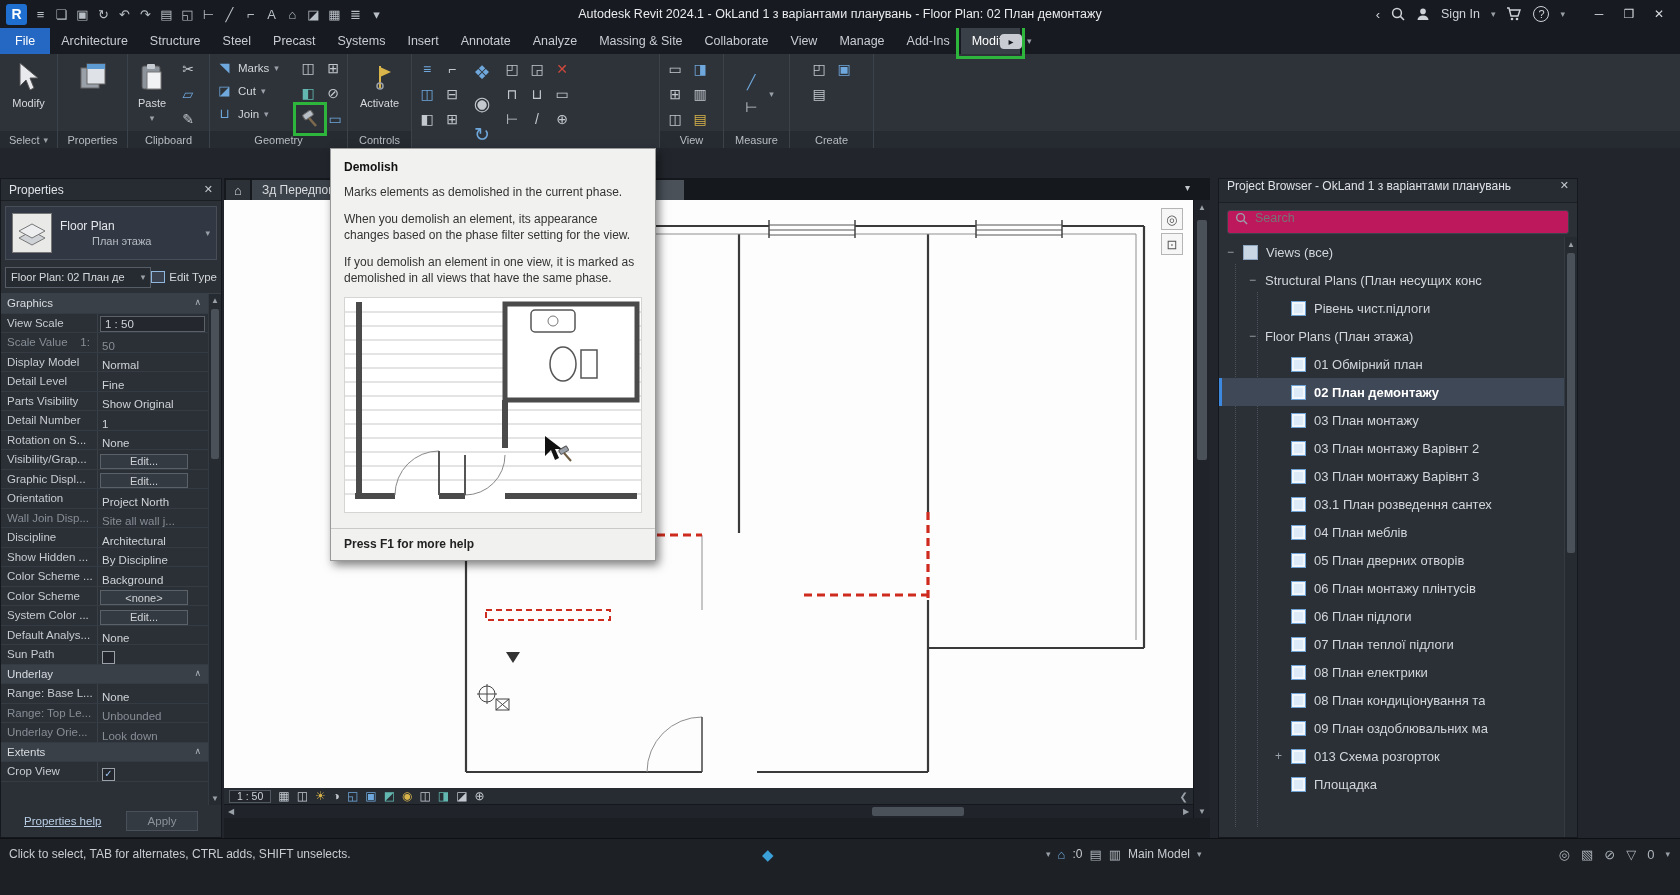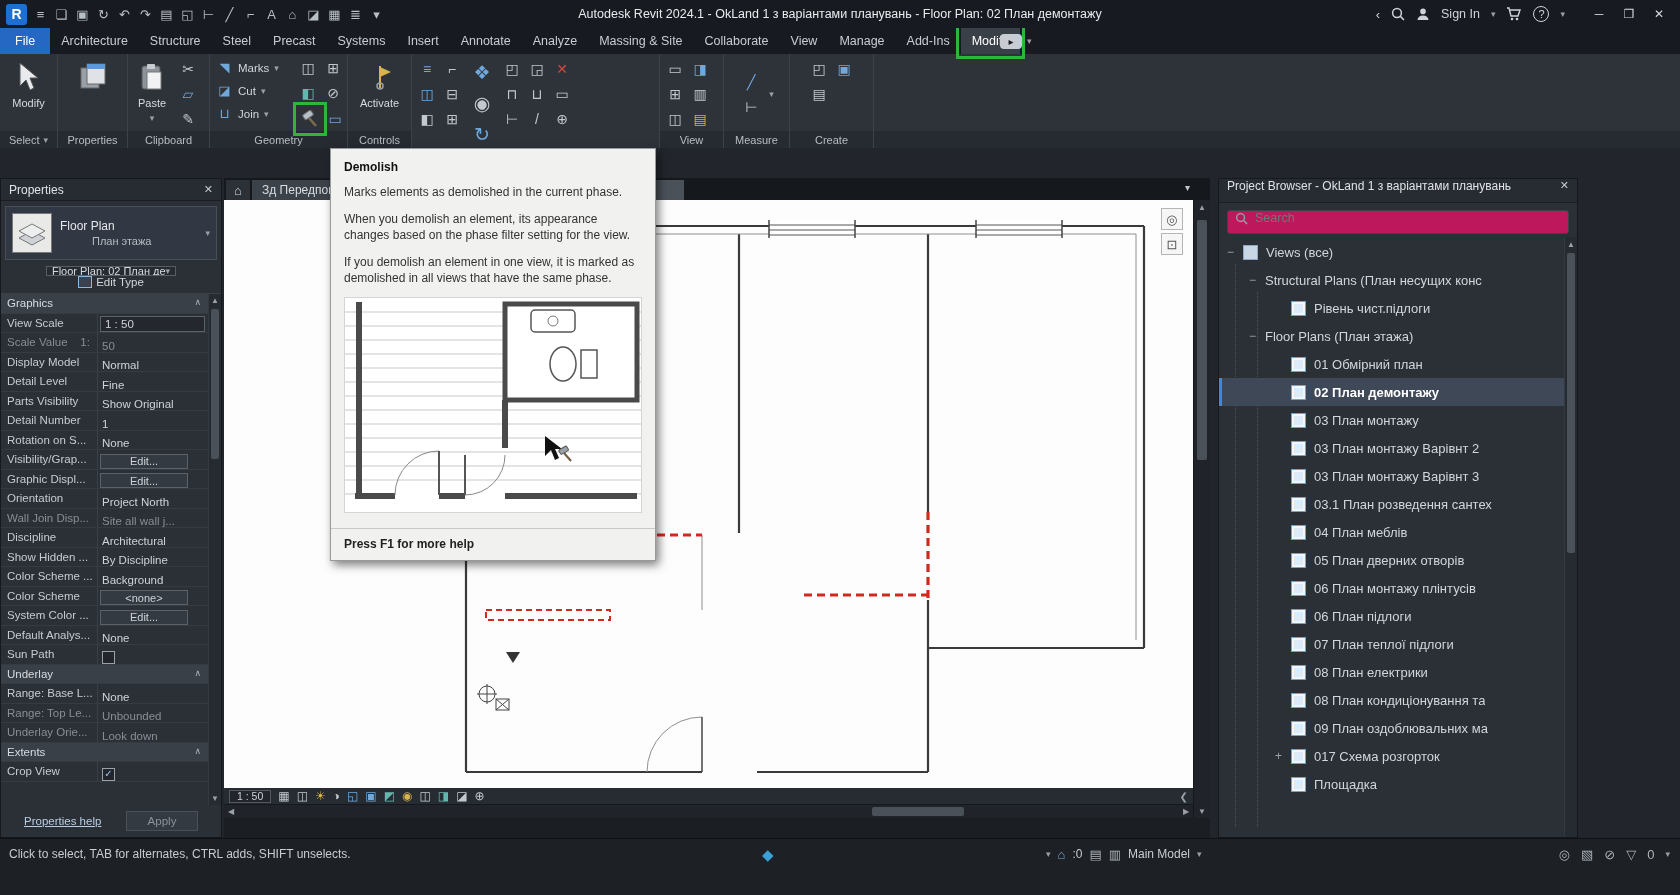--- a/index.html
+++ b/index.html
@@ -48,21 +48,21 @@
 
   
   .props { position:absolute; left:0; top:30px; bottom:0; width:222px; background:#2b3036; border:1px solid #15181c; display:flex; flex-direction:column; }
   .phead { height:22px; background:#272c33; display:flex; align-items:center; padding:0 8px; font-size:12px; color:#dfe2e6; border-bottom:1px solid #1b1f24; }
   .xbtn { margin-left:auto; color:#c4c9cf; font-size:11px; }
   .ptype { margin:5px 4px 2px 4px; height:54px; background:#323843; border:1px solid #474e57; display:flex; align-items:center; gap:8px; padding:0 6px; }
   .pthumb { width:40px; height:40px; background:#e9e9e7; border:1px solid #777; display:flex; align-items:center; justify-content:center; }
   .ptype-txt { flex:1; }
   .ptype-name { font-size:12px; color:#e3e6ea; }
   .ptype-sub { font-size:11px; color:#b6bbc2; margin-top:2px;margin-left:32px; }
-  .pinst { display:flex; margin:4px 4px 2px 4px; height:22px; align-items:center;flex-direction:column; }
+  .pinst { display:flex; margin:4px 4px 2px 4px; height:22px; align-items:center; }
   .pcombo { flex:1; border:1px solid #565d66; background:#262b31; font-size:11px; display:flex; align-items:center; padding:0 5px; color:#d6dade; height:21px; white-space:nowrap; overflow:hidden; }
   .pcombo .caret { margin-left:auto; }
   .edittype { display:flex; align-items:center; gap:4px; font-size:11.5px; color:#d2d6da; white-space:nowrap; }
   .et-ic { width:14px; height:12px; border:1px solid #8fb6dd; background:#3a4250; }
   .pgrid { flex:1; overflow:hidden; position:relative; margin-top:3px; border-top:1px solid #3a4047; }
   .pgrid-inner { position:absolute; left:0; top:0; right:13px; }
   .prow { display:flex; height:19.5px; border-bottom:1px solid #353b42; font-size:11.5px; align-items:flex-end; position:relative; }
   .prl { width:97px; padding-left:6px; border-right:1px solid #3a4047; color:#c7cbd1; white-space:nowrap; overflow:hidden; align-self:stretch; display:flex; align-items:center; }
   .prv { flex:1; padding:0 4px; color:#cfd3d8; white-space:nowrap; overflow:hidden; }
   .prow.header { background:#394048; }
@@ -849,21 +849,21 @@
 
             <div class="trow lvl-2 icon-plan">
               <span class="texp"></span>
               <span class="ticon"></span>
               <span class="tlabel">09 План оздоблювальних ма</span>
             </div>
 
             <div class="trow lvl-2 icon-plan">
               <span class="texp">+</span>
               <span class="ticon"></span>
-              <span class="tlabel">017 Схема розгорток</span>
+              <span class="tlabel">013 Схема розгорток</span>
             </div>
 
             <div class="trow lvl-2 icon-plan">
               <span class="texp"></span>
               <span class="ticon"></span>
               <span class="tlabel">Площадка</span>
             </div>
           </div>
       </div>
       <div class="bscroll">

